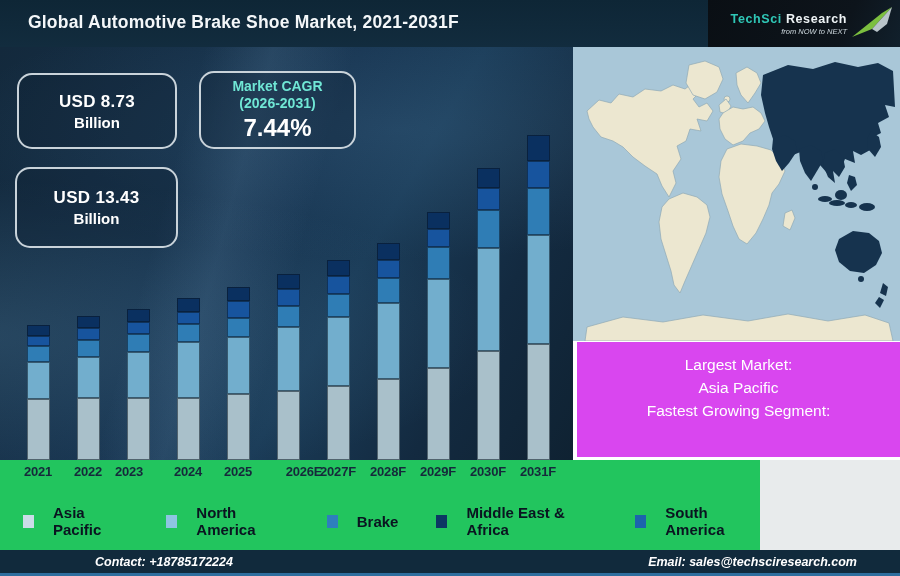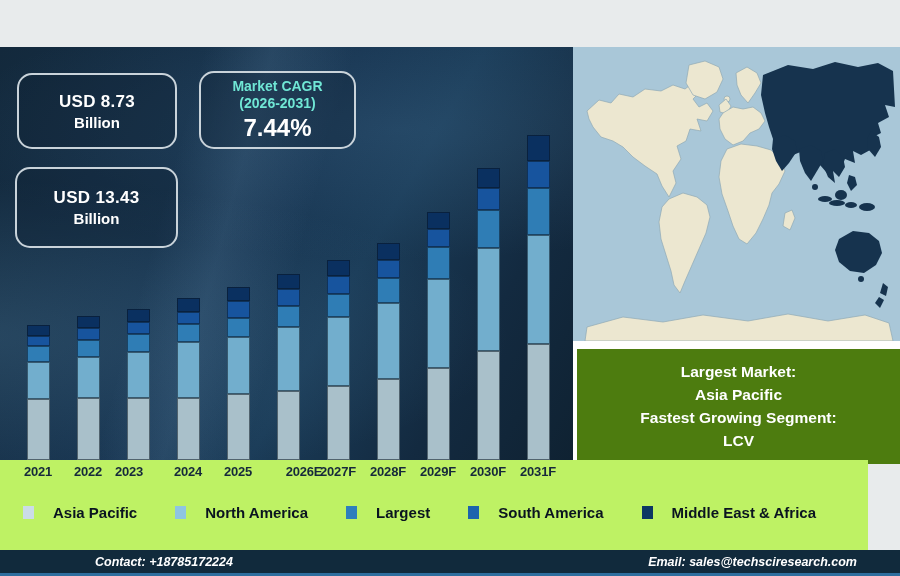--- a/index.html
+++ b/index.html
@@ -52,27 +52,27 @@
   .box-cagr { left:199px; top:24px;  width:157px; height:78px; }
   .box-2031 { left:15px;  top:120px; width:163px; height:81px; }
 
   .bar { position:absolute; bottom:0; width:23px; }
   .seg { position:absolute; left:0; width:100%; border:1px solid rgba(10,22,34,.55); }
 
   
   .right-panel { position:absolute; left:573px; top:47px; width:327px; height:413px; background:#fff; }
   .map-wrap { width:327px; height:294px; }
   .callout {
-    margin-left:4px; margin-top:8px; height:115px; background:#4d7c0f;
-    color:#fff; text-align:center; font-weight:bold; font-size:15.5px;
+    margin-left:4px; margin-top:1px; height:115px; background:#d946ef;
+    color:#fff; text-align:center; font-weight:normal; font-size:15.5px;
     line-height:23px; padding-top:11px;
   }
 
   
-  .bottom-strip { position:absolute; left:0; top:460px; width:868px; height:90px; background:#bef264; }
+  .bottom-strip { position:absolute; left:0; top:460px; width:760px; height:90px; background:#22c55e; }
   .year-label {
     position:absolute; top:4px; width:50px; text-align:center;
     font-size:13px; font-weight:bold; color:#16293b; letter-spacing:-.2px;
   }
   .legend { position:absolute; left:23px; top:44px; display:flex; gap:38px; align-items:center; }
   .legend-item { display:flex; align-items:center; gap:19px; font-size:15px; font-weight:bold; color:#0a1420; }
   .legend-swatch { width:11px; height:13px; flex:none; }
 
   
   .app-footer {
@@ -81,20 +81,36 @@
     display:flex; justify-content:space-between; align-items:center;
     padding:0 43px 0 95px;
     color:#fff; font-style:italic; font-weight:bold; font-size:12.5px;
   }
 </style>
 </head>
 <body>
 
 <div class="stage">
 
+  <div class="app-header">
+    <div class="app-title">Global Automotive Brake Shoe Market, 2021-2031F</div>
+    <div class="logo-block">
+      <div class="logo-text">
+        <div class="logo-line">
+          <span class="logo-brand1">TechSci</span>
+          <span class="logo-brand2">Research</span>
+        </div>
+        <div class="logo-tagline">from NOW to NEXT</div>
+      </div>
+      <svg width="40" height="34" viewBox="0 0 40 34">
+        <polygon points="0,30 30,6 40,0 20,22" fill="#7cbf3f"></polygon>
+        <polygon points="20,22 40,0 35,17 25,25" fill="#b9c4c9"></polygon>
+      </svg>
+    </div>
+  </div>
 
   <div class="chart-panel">
     <div class="info-box box-2025">
       <div class="ib-value">USD 8.73</div>
       <div class="ib-unit">Billion</div>
     </div>
     <div class="info-box box-cagr">
       <div class="ib-title">
         <span>Market CAGR</span><br>
         <span>(2026-2031)</span>
@@ -219,21 +235,20 @@
           <circle cx="288" cy="232" r="3"></circle>
           <path d="M310,236 l5,4 l-2,9 l-6,-3 Z"></path>
           <path d="M306,250 l5,3 l-4,8 l-5,-5 Z"></path>
         </g>
       </svg>
     </div>
     <div class="callout">
       <div>Largest Market:</div>
       <div>Asia Pacific</div>
       <div>Fastest Growing Segment:</div>
-      <div>LCV</div>
     </div>
   </div>
 
   <div class="bottom-strip">
     <div id="year-labels">
         <div class="year-label" style="left: 13px;">2021</div>
         <div class="year-label" style="left: 63px;">2022</div>
         <div class="year-label" style="left: 104px;">2023</div>
         <div class="year-label" style="left: 163px;">2024</div>
         <div class="year-label" style="left: 213px;">2025</div>
@@ -248,29 +263,29 @@
         <div class="legend-item">
           <span class="legend-swatch" style="background: rgb(203, 220, 232);"></span>
           <span>Asia Pacific</span>
         </div>
         <div class="legend-item">
           <span class="legend-swatch" style="background: rgb(142, 197, 226);"></span>
           <span>North America</span>
         </div>
         <div class="legend-item">
           <span class="legend-swatch" style="background: rgb(46, 127, 189);"></span>
-          <span>Largest</span>
+          <span>Brake</span>
+        </div>
+        <div class="legend-item">
+          <span class="legend-swatch" style="background: rgb(12, 55, 99);"></span>
+          <span>Middle East &amp; Africa</span>
         </div>
         <div class="legend-item">
           <span class="legend-swatch" style="background: rgb(28, 100, 173);"></span>
           <span>South America</span>
-        </div>
-        <div class="legend-item">
-          <span class="legend-swatch" style="background: rgb(12, 55, 99);"></span>
-          <span>Middle East &amp; Africa</span>
         </div>
       </div>
   </div>
 
   <div class="app-footer">
     <span>Contact: +18785172224</span>
     <span>Email: sales@techsciresearch.com</span>
   </div>
 
 </div>

